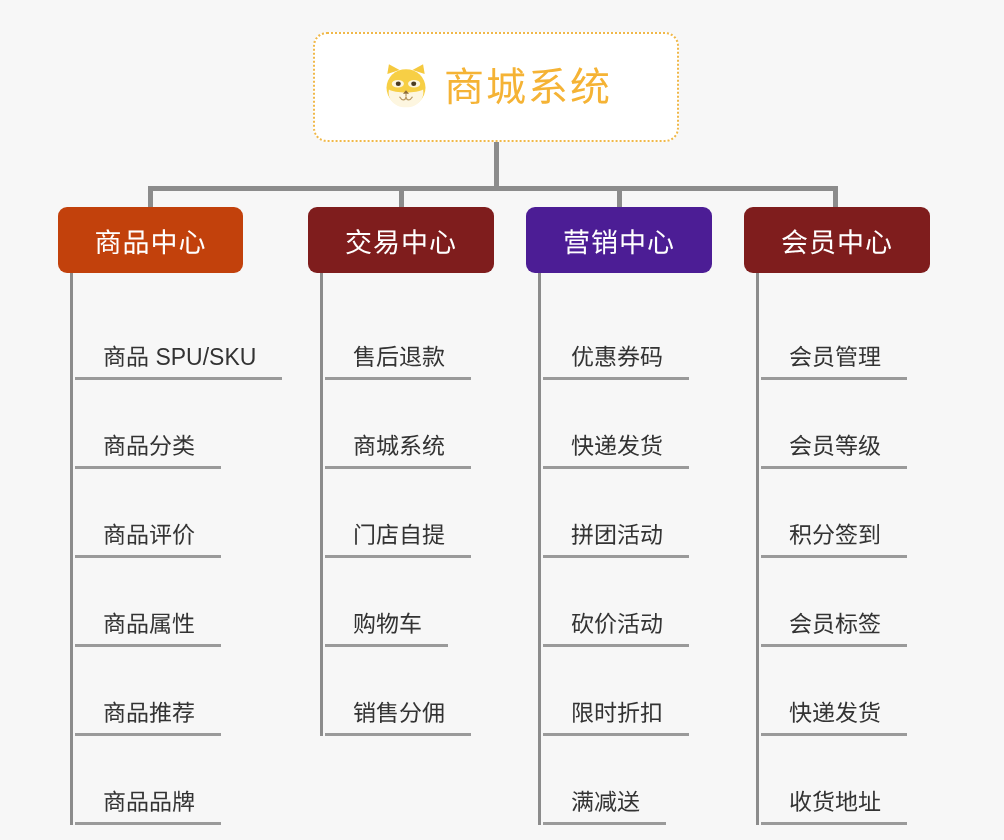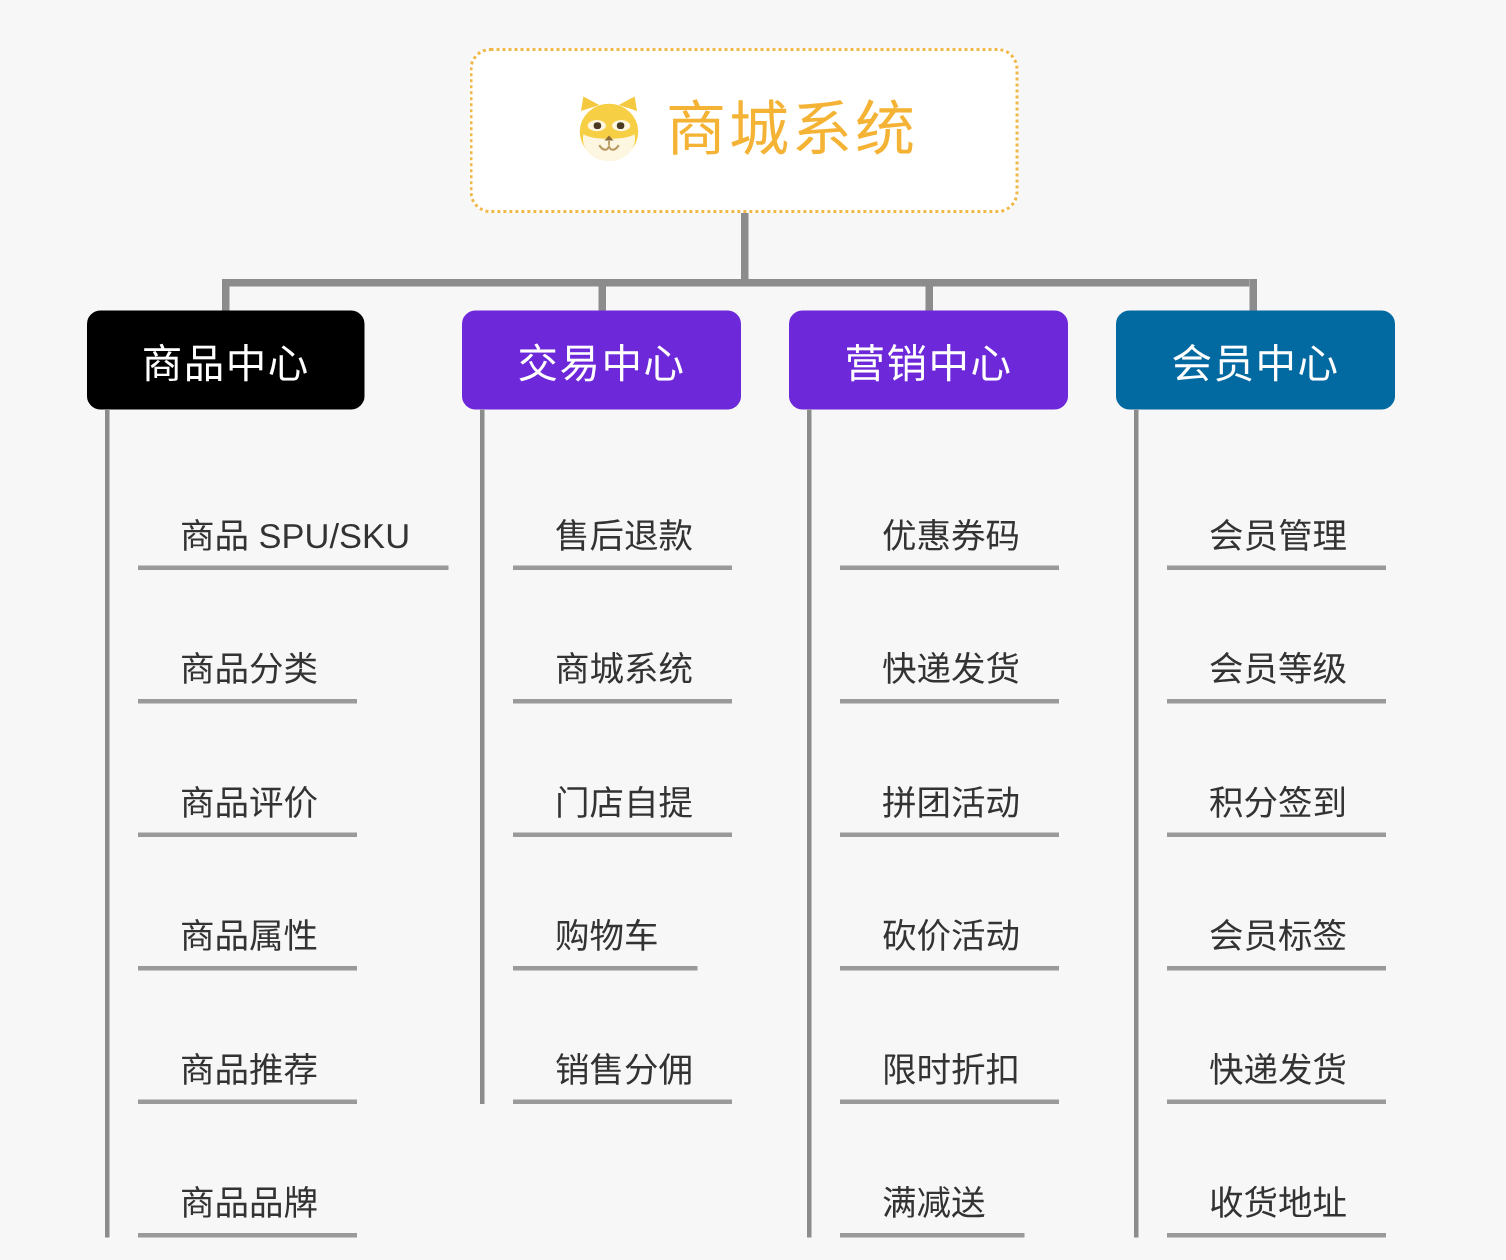--- a/index.html
+++ b/index.html
@@ -102,21 +102,21 @@
   }
   .col-1 .branch-header { width: 185px; }
   .col-2 .branch-header { width: 186px; }
   .col-3 .branch-header { width: 186px; }
   .col-4 .branch-header { width: 186px; }
 
   
   .leaf-list {
     position: relative;
     margin-left: 12px;
-    padding-left: 19px;
+    padding-left: 2px;
     border-left: 3px solid #8c8c8c;
     padding-top: 18px;
     display: flex;
     flex-direction: column;
   }
   .leaf-item {
     position: relative;
     height: 89px;
     display: flex;
     align-items: flex-end;
@@ -163,21 +163,21 @@
   </div>
 
   <div class="conn conn-stem" style="background: rgb(140, 140, 140);"></div>
   <div class="conn conn-bus" style="background: rgb(140, 140, 140);"></div>
   <div class="conn conn-drop drop-1" style="background: rgb(140, 140, 140);"></div>
   <div class="conn conn-drop drop-2" style="background: rgb(140, 140, 140);"></div>
   <div class="conn conn-drop drop-3" style="background: rgb(140, 140, 140);"></div>
   <div class="conn conn-drop drop-4" style="background: rgb(140, 140, 140);"></div>
 
   <div class="column col-1">
-    <div class="branch-header" style="background: #000000;">
+    <div class="branch-header" style="background: #c2410c;">
       <span>商品中心</span>
     </div>
     <div class="leaf-list">
       <div class="leaf-item">
           <span class="leaf-label">商品 SPU/SKU</span>
         </div>
       <div class="leaf-item">
           <span class="leaf-label">商品分类</span>
         </div>
       <div class="leaf-item">
@@ -189,21 +189,21 @@
       <div class="leaf-item">
           <span class="leaf-label">商品推荐</span>
         </div>
       <div class="leaf-item">
           <span class="leaf-label">商品品牌</span>
         </div>
     </div>
   </div>
 
   <div class="column col-2">
-    <div class="branch-header" style="background: #6d28d9;">
+    <div class="branch-header" style="background: #7f1d1d;">
       <span>交易中心</span>
     </div>
     <div class="leaf-list">
       <div class="leaf-item">
           <span class="leaf-label">售后退款</span>
         </div>
       <div class="leaf-item">
           <span class="leaf-label">商城系统</span>
         </div>
       <div class="leaf-item">
@@ -212,21 +212,21 @@
       <div class="leaf-item">
           <span class="leaf-label">购物车</span>
         </div>
       <div class="leaf-item">
           <span class="leaf-label">销售分佣</span>
         </div>
     </div>
   </div>
 
   <div class="column col-3">
-    <div class="branch-header" style="background: #6d28d9; align-items: center;">
+    <div class="branch-header" style="background: #4c1d95; align-items: center;">
       <span>营销中心</span>
     </div>
     <div class="leaf-list">
       <div class="leaf-item">
           <span class="leaf-label">优惠券码</span>
         </div>
       <div class="leaf-item">
           <span class="leaf-label">快递发货</span>
         </div>
       <div class="leaf-item">
@@ -238,21 +238,21 @@
       <div class="leaf-item">
           <span class="leaf-label">限时折扣</span>
         </div>
       <div class="leaf-item">
           <span class="leaf-label">满减送</span>
         </div>
     </div>
   </div>
 
   <div class="column col-4">
-    <div class="branch-header" style="background: #0369a1;">
+    <div class="branch-header" style="background: #7f1d1d;">
       <span>会员中心</span>
     </div>
     <div class="leaf-list">
       <div class="leaf-item">
           <span class="leaf-label">会员管理</span>
         </div>
       <div class="leaf-item">
           <span class="leaf-label">会员等级</span>
         </div>
       <div class="leaf-item">

